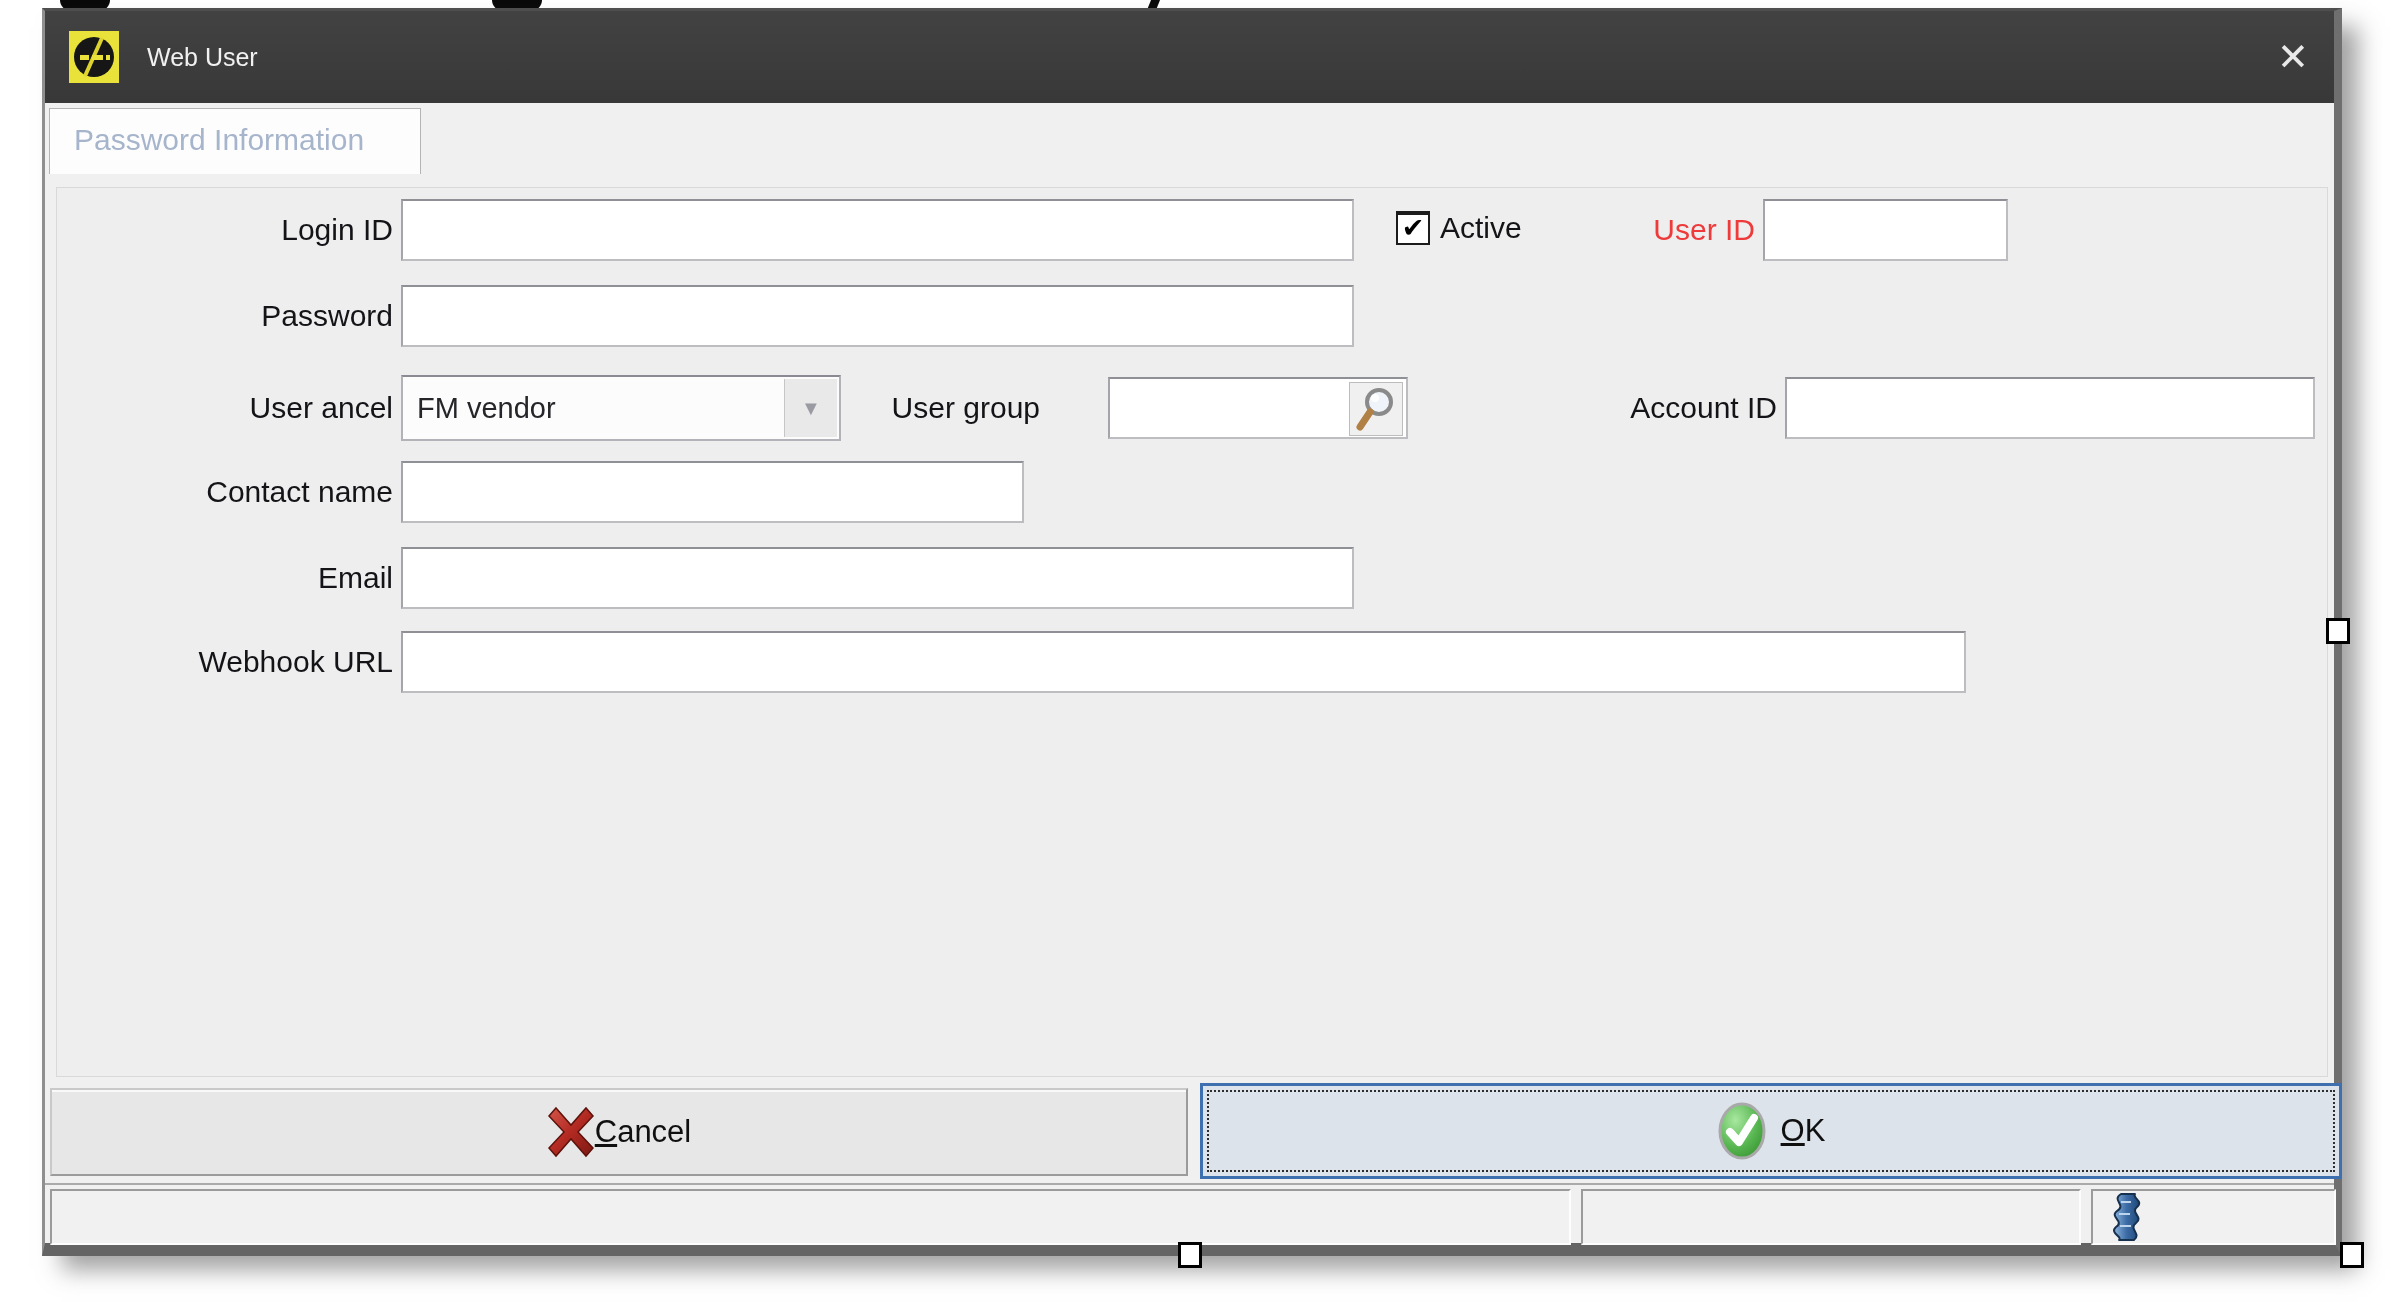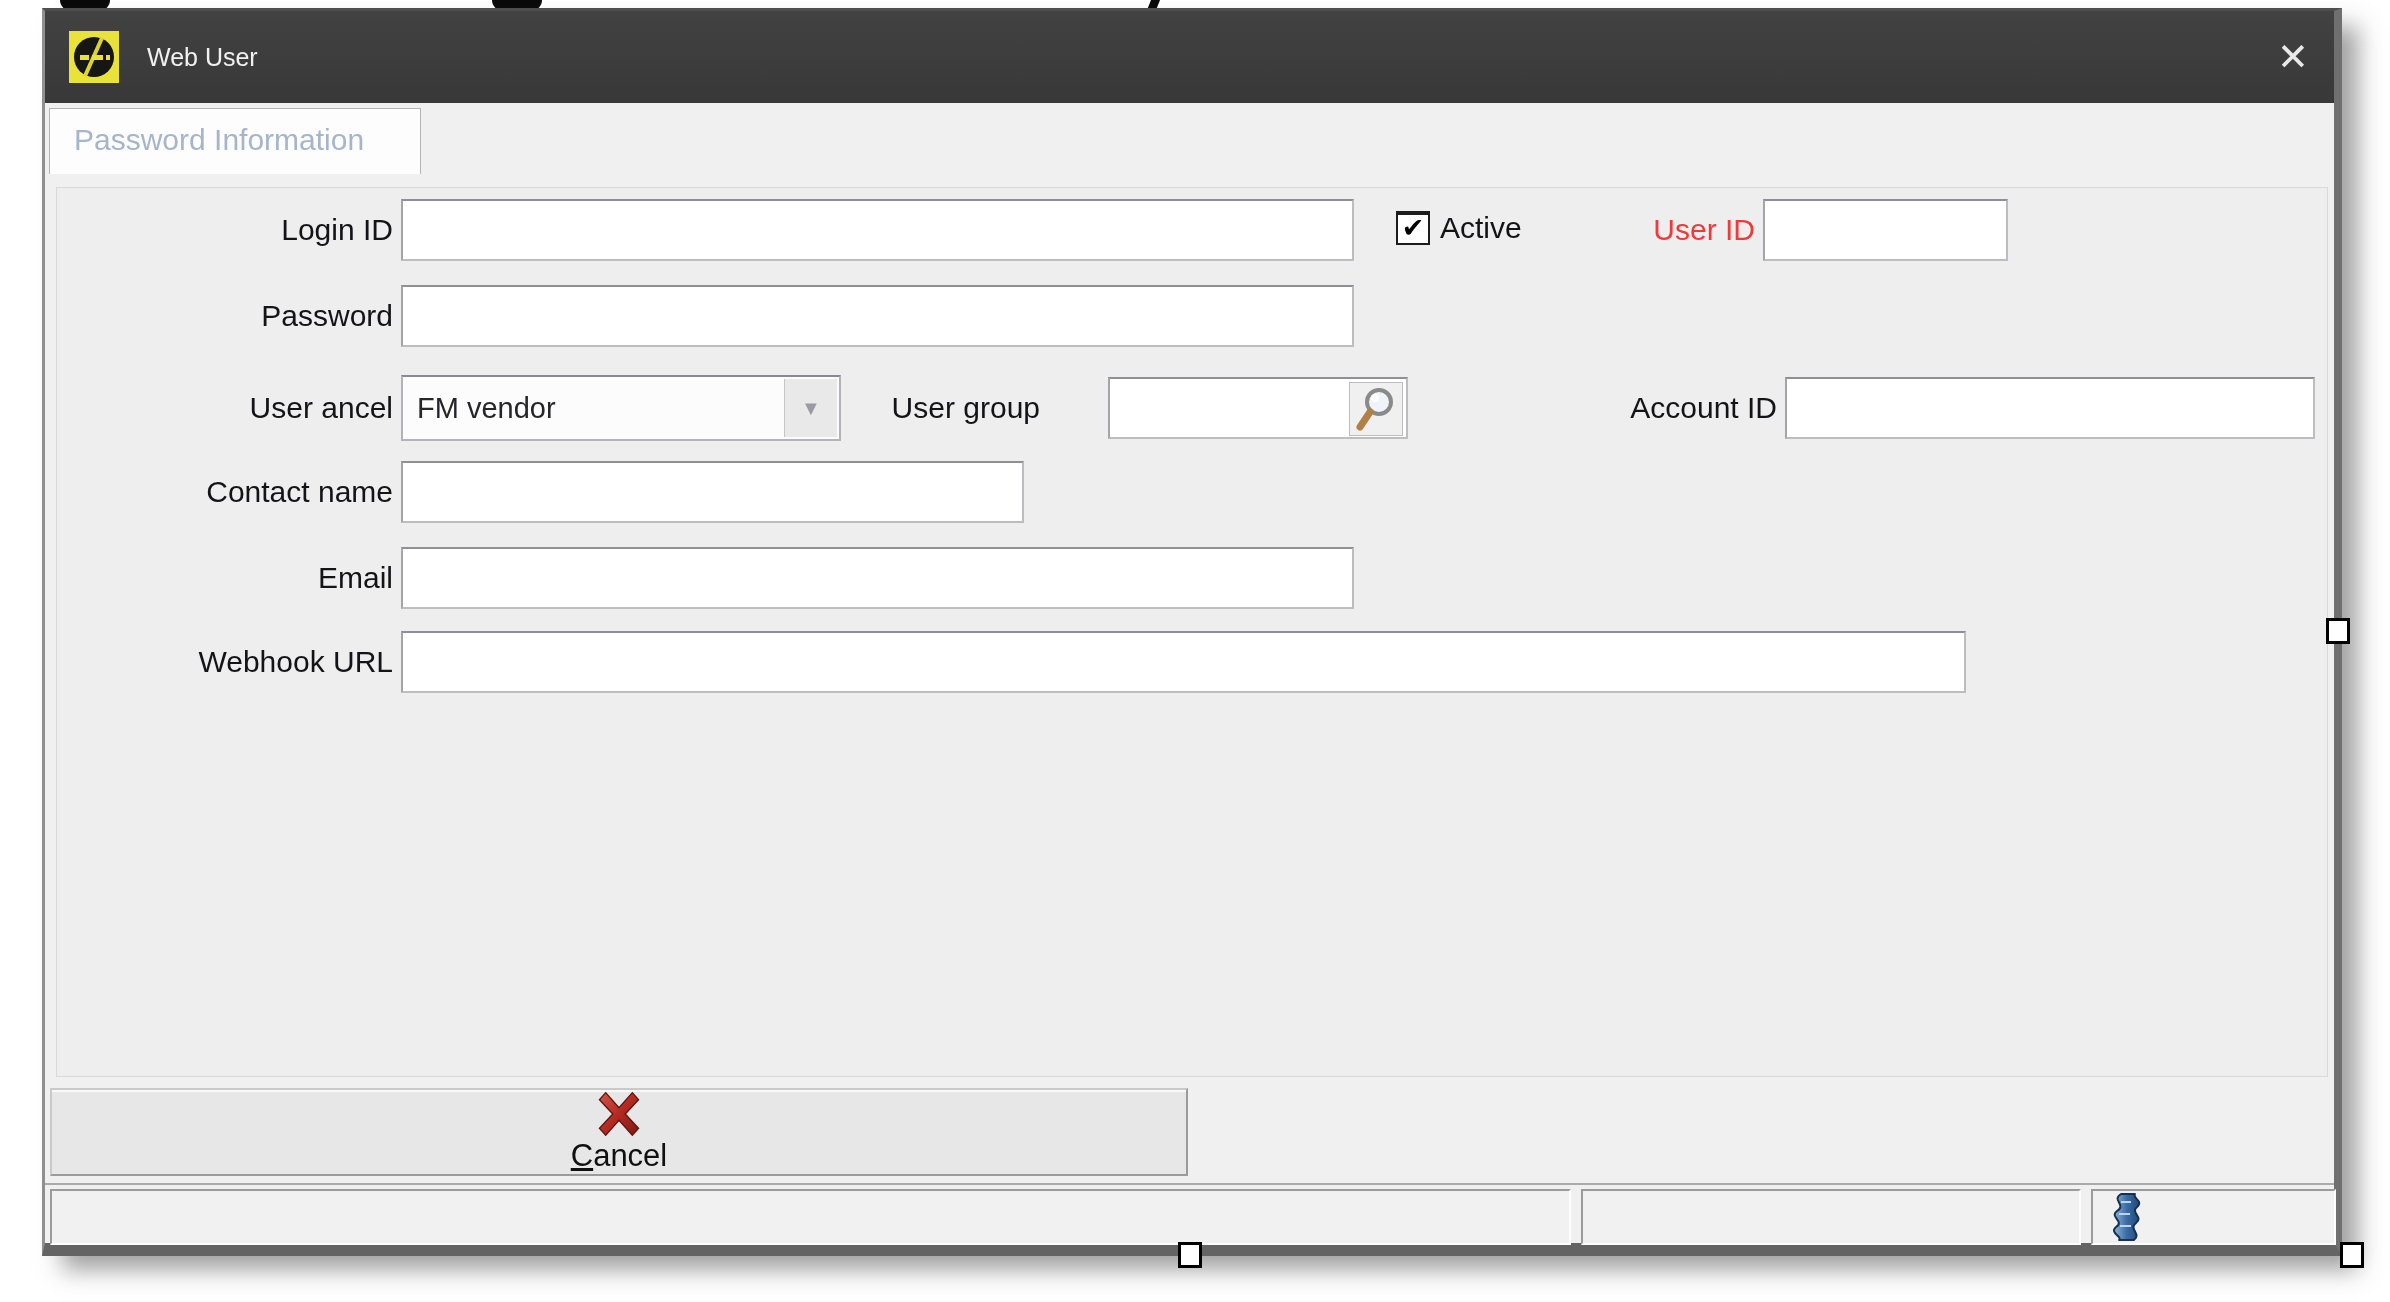--- a/index.html
+++ b/index.html
@@ -47,21 +47,21 @@
     border:1px solid #bdbdbd;box-sizing:border-box;cursor:pointer;}
   
   #active-checkbox{position:absolute;width:34px;height:34px;background:#fff;
     border:2px solid #1c1c1c;border-top-width:4px;box-sizing:border-box;
     text-align:center;line-height:26px;font-size:27px;color:#000;cursor:pointer;}
   .red{color:#ee3a3a !important;}
   
   #cancel-btn{position:absolute;left:5px;top:1077px;width:1138px;height:88px;background:#e7e7e7;
     border:2px solid #9b9b9b;border-top-color:#c9c9c9;border-left-color:#c9c9c9;box-sizing:border-box;
     box-shadow:inset 0 2px 0 #f9f9f9;display:flex;align-items:center;justify-content:center;
-    gap:0;font-size:31px;color:#101010;cursor:pointer;flex-direction:column;}
+    gap:0;font-size:31px;color:#101010;cursor:pointer;}
   #ok-btn{position:absolute;left:1155px;top:1072px;width:1142px;height:96px;background:#dce3eb;
     border:3px solid #3e6fae;box-sizing:border-box;cursor:pointer;}
   #ok-inner{position:absolute;left:4px;top:4px;right:4px;bottom:4px;border:2px dotted #2d2d2d;
     display:flex;align-items:center;justify-content:center;gap:14px;font-size:31px;color:#101010;}
   .accel{text-decoration:underline;}
   
   .status-panel{position:absolute;top:1178px;height:56px;background:#f1f1f1;box-sizing:border-box;
     border:2px solid #fdfdfd;border-top-color:#9b9b9b;border-left-color:#9b9b9b;}
   #statusbar-line{position:absolute;left:0;top:1172px;width:100%;height:2px;background:#aaaaaa;}
   
@@ -149,20 +149,36 @@
         <stop offset="0" stop-color="#d4564a"></stop>
             <stop offset="0.5" stop-color="#b22a22"></stop>
             <stop offset="1" stop-color="#7c1a13"></stop>
       </linearGradient>
         </defs>
       <path d="M9 3 L24 20 L39 3 L46 11 L31 27 L46 43 L39 51 L24 34 L9 51 L2 43 L17 27 L2 11 Z" fill="url(#redg)" stroke="#5e120c" stroke-width="1.5"></path>
     </svg>
     <span><span class="accel">C</span><span>ancel</span></span>
   </div>
 
+  <div id="ok-btn">
+    <div id="ok-inner">
+      <svg width="50" height="60" viewBox="0 0 50 60">
+        <defs>
+            <radialGradient id="greeng" cx="0.35" cy="0.3" r="0.9">
+          <stop offset="0" stop-color="#a8e8a0"></stop>
+              <stop offset="0.55" stop-color="#58b651"></stop>
+              <stop offset="1" stop-color="#2f8c2a"></stop>
+        </radialGradient>
+          </defs>
+        <ellipse cx="25" cy="30" rx="22" ry="27" fill="url(#greeng)" stroke="#a9a9a9" stroke-width="3"></ellipse>
+        <path d="M13 31 L22 41 L37 17" fill="none" stroke="#ffffff" stroke-width="8" stroke-linecap="round" stroke-linejoin="round"></path>
+      </svg>
+      <span><span class="accel">O</span><span>K</span></span>
+    </div>
+  </div>
 
   <div id="statusbar-line"></div>
   <div class="status-panel" style="left:5px;width:1521px;"></div>
   <div class="status-panel" style="left:1536px;width:500px;"></div>
   <div class="status-panel" style="left:2046px;width:245px;">
     <svg width="40" height="50" viewBox="0 0 40 50" style="margin:1px 0 0 14px">
       <defs>
           <linearGradient id="blueg" x1="0" y1="0" x2="1" y2="0">
         <stop offset="0" stop-color="#8db4dd"></stop>
             <stop offset="0.5" stop-color="#3c6ca6"></stop>

